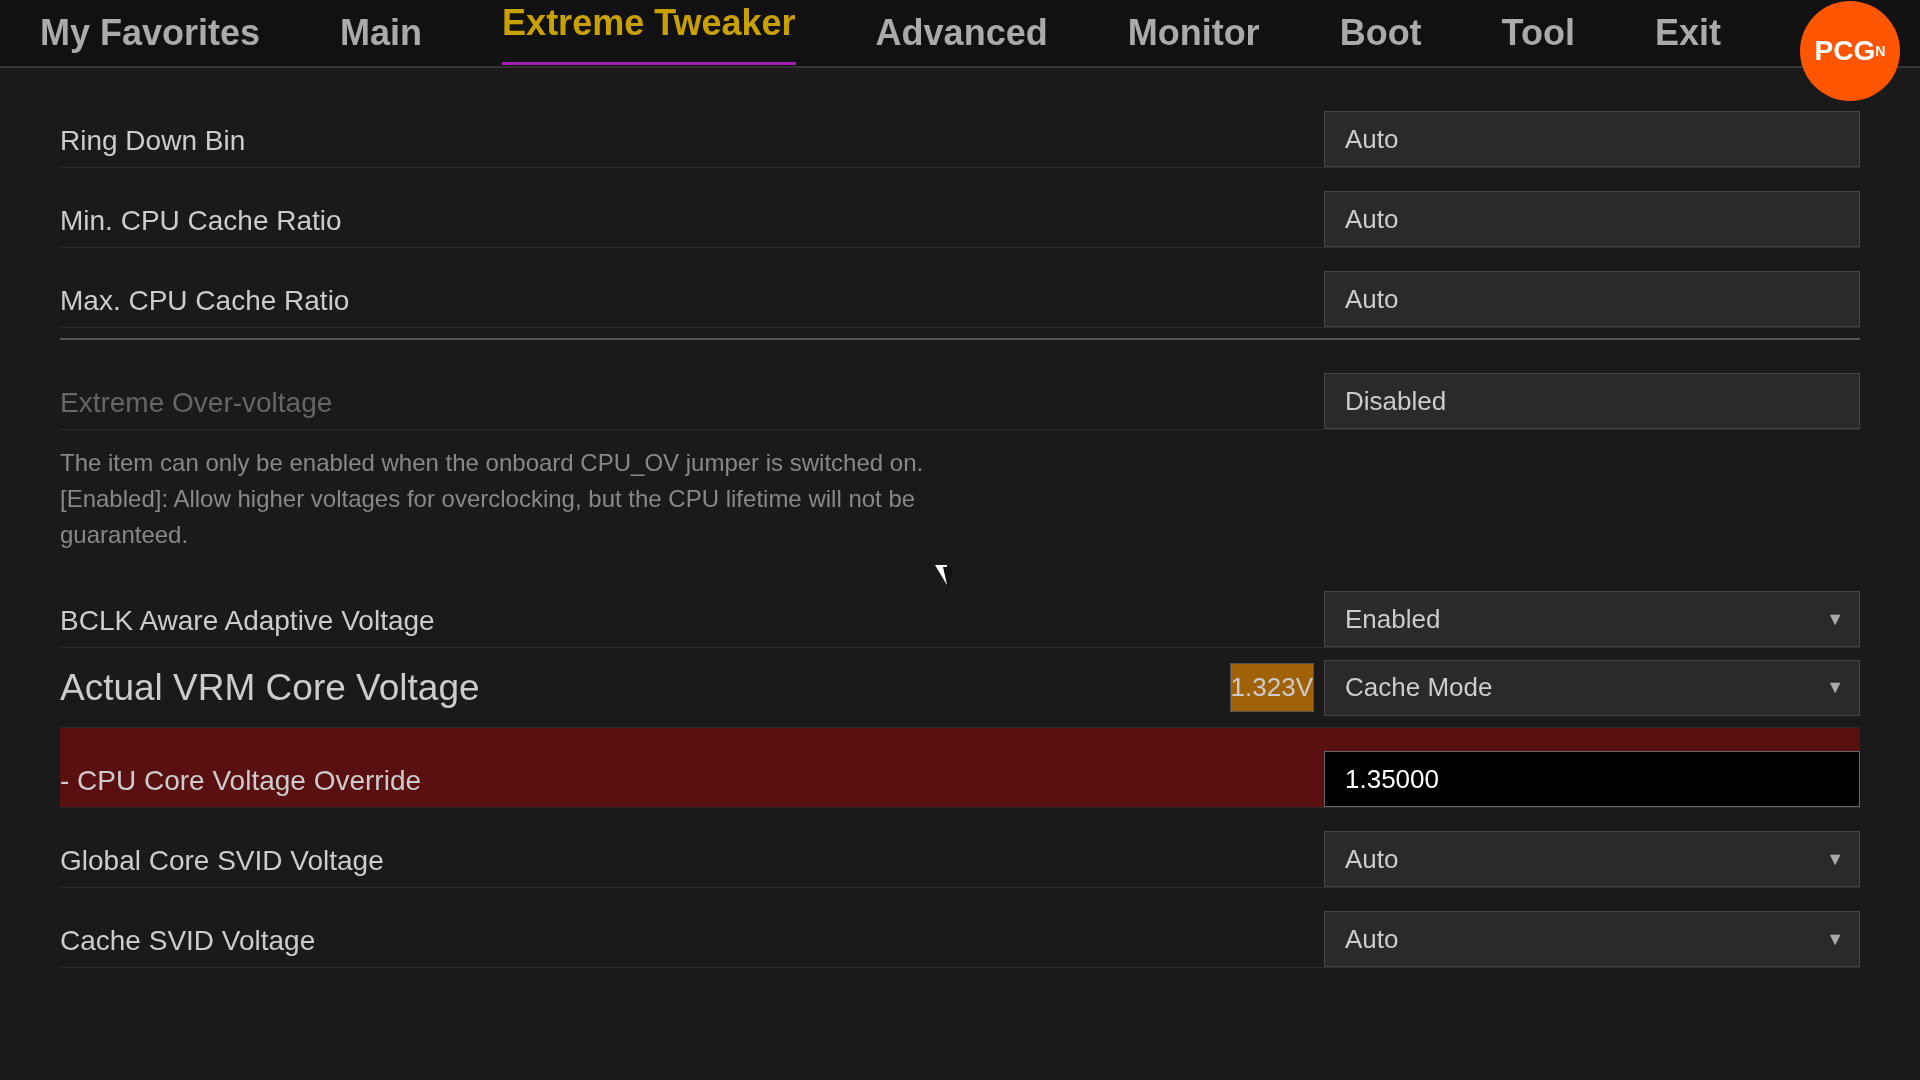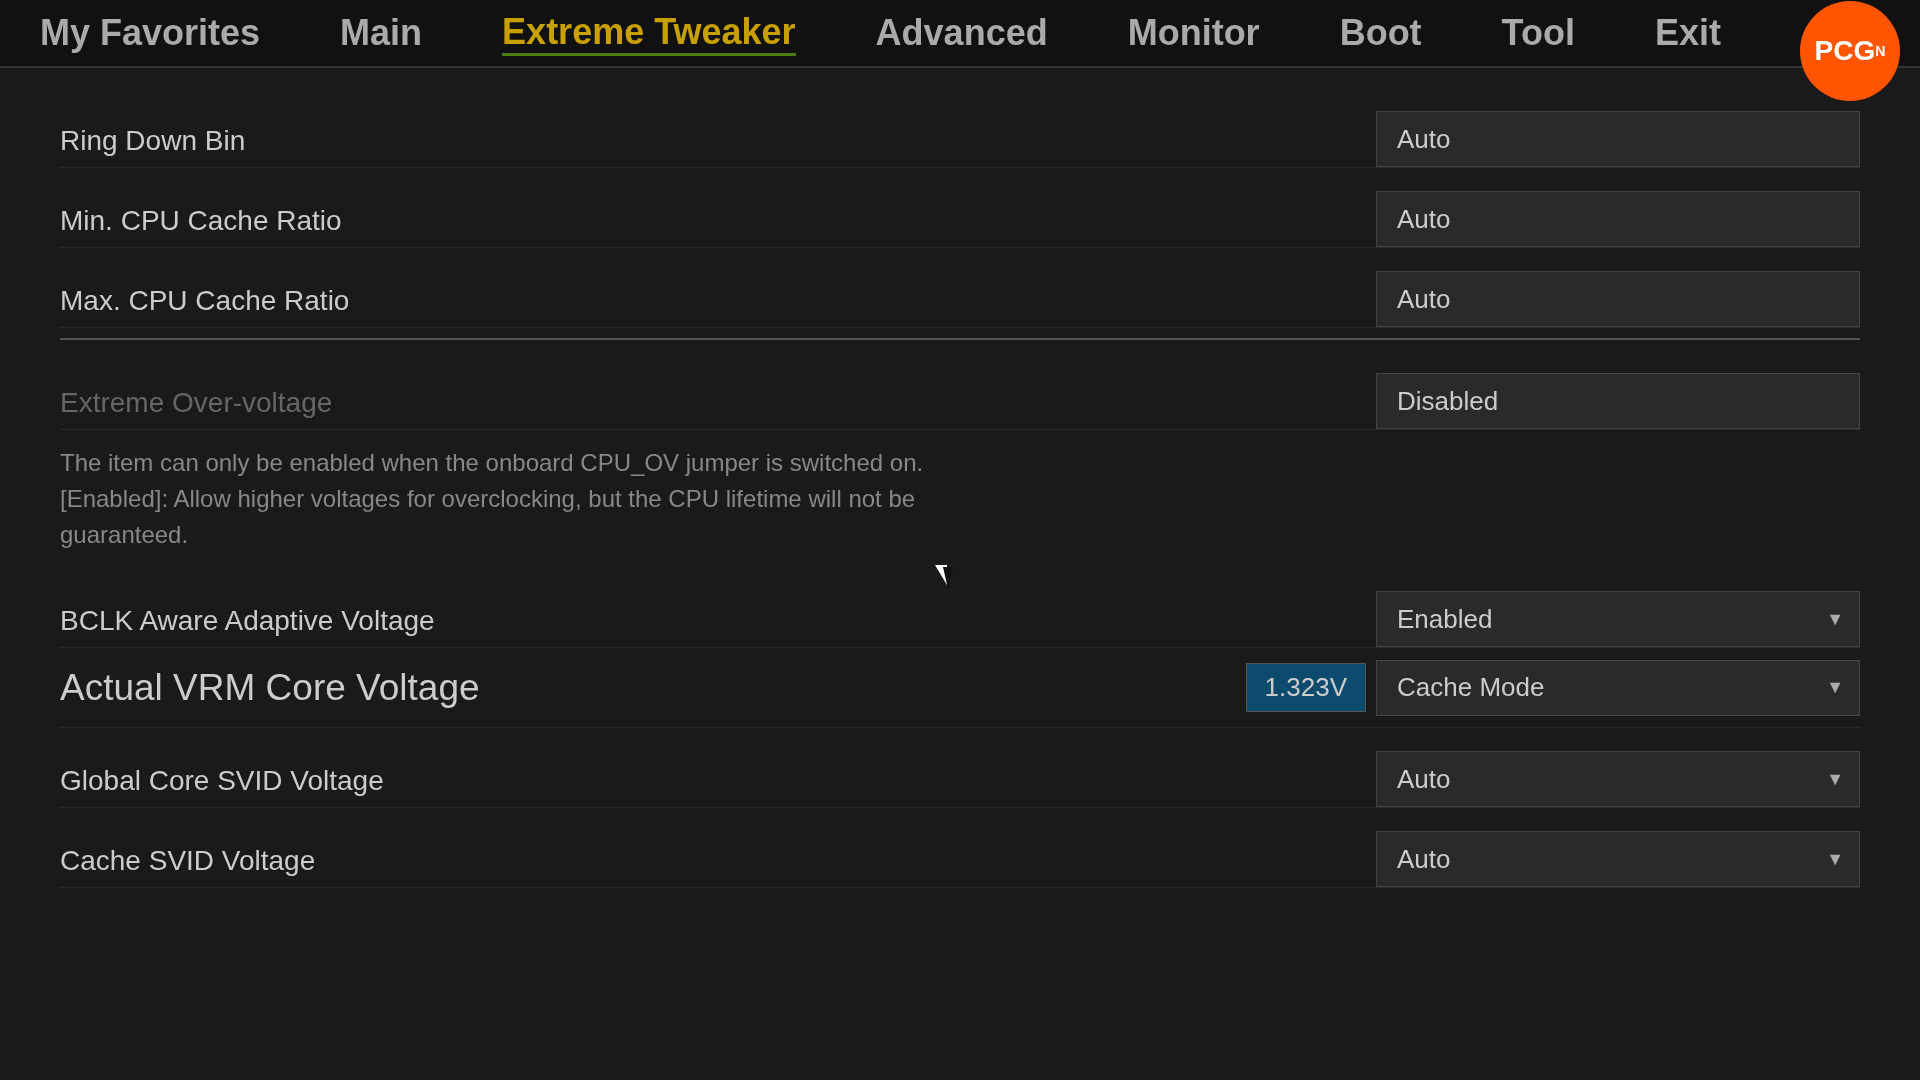--- a/index.html
+++ b/index.html
@@ -29,22 +29,22 @@
       font-size: 36px;
       font-weight: bold;
       color: #aaaaaa;
       margin-right: 80px;
       cursor: pointer;
       white-space: nowrap;
     }
 
     .nav-item.active {
       color: #c8a000;
-      border-bottom: 3px solid #4d7c0f;
-      padding-bottom: 0;
+      border-bottom: 3px solid #a21caf;
+      padding-bottom: 18px;
     }
 
     
     .pcg-badge {
       position: absolute;
       top: 1px;
       right: 20px;
       width: 100px;
       height: 100px;
       background-color: #ff5500;
@@ -81,21 +81,21 @@
     }
 
     .label-text {
       flex: 1;
       font-size: 28px;
       color: #cccccc;
       padding: 10px 0;
     }
 
     .value-box {
-      width: 484px;
+      width: 536px;
       height: 56px;
       background-color: #2a2a2a;
       border: 1px solid #444;
       display: flex;
       align-items: center;
       padding: 11px 20px;
       font-size: 26px;
       color: #cccccc;
       position: relative;
     }
@@ -137,23 +137,23 @@
       min-height: 80px;
     }
 
     .vrm-label {
       flex: 1;
       font-size: 37px;
       color: #cccccc;
     }
 
     .vrm-voltage-badge {
-      background-color: #0c4a6e;
+      background-color: #a16207;
       border: 1px solid #555;
-      padding: 8px 18px;
+      padding: 8px 0;
       font-size: 26px;
       color: #cccccc;
       margin-right: 10px;
     }
 
     
     .cursor {
       position: absolute;
       width: 0;
       height: 0;
@@ -227,20 +227,24 @@
     <div class="label-text">BCLK Aware Adaptive Voltage</div>
     <div class="value-box dropdown">Enabled</div>
   </div>
 
   <div class="vrm-row settings-row">
     <div class="vrm-label">Actual VRM Core Voltage</div>
     <div class="vrm-voltage-badge">1.323V</div>
     <div class="value-box dropdown">Cache Mode</div>
   </div>
 
+  <div class="settings-row highlighted">
+    <div class="label-text">- CPU Core Voltage Override</div>
+    <div class="value-box active-input">1.35000</div>
+  </div>
 
   <div class="settings-row">
     <div class="label-text">Global Core SVID Voltage</div>
     <div class="value-box dropdown">Auto</div>
   </div>
 
   <div class="settings-row">
     <div class="label-text">Cache SVID Voltage</div>
     <div class="value-box dropdown">Auto</div>
   </div>

